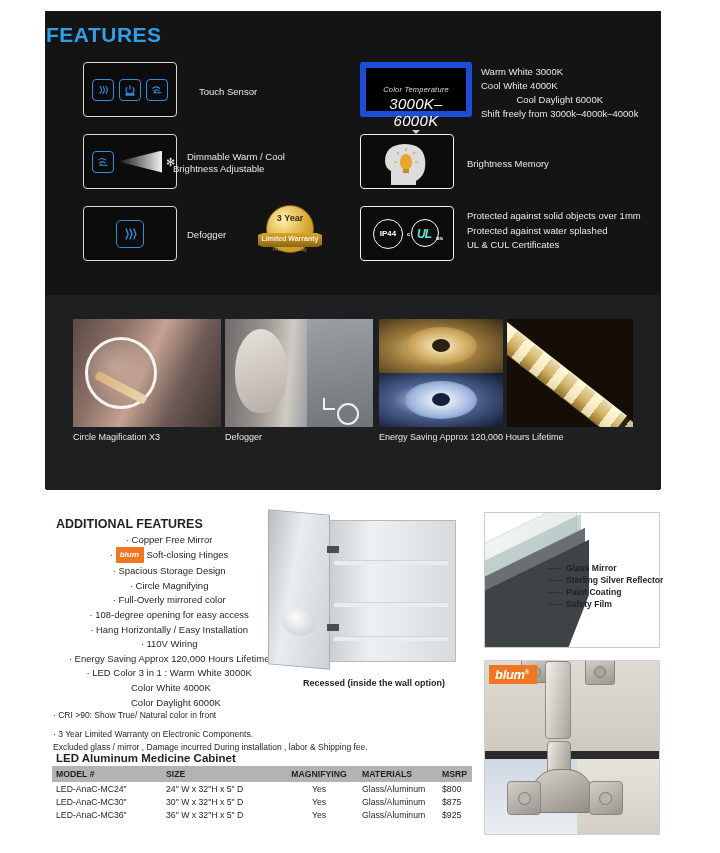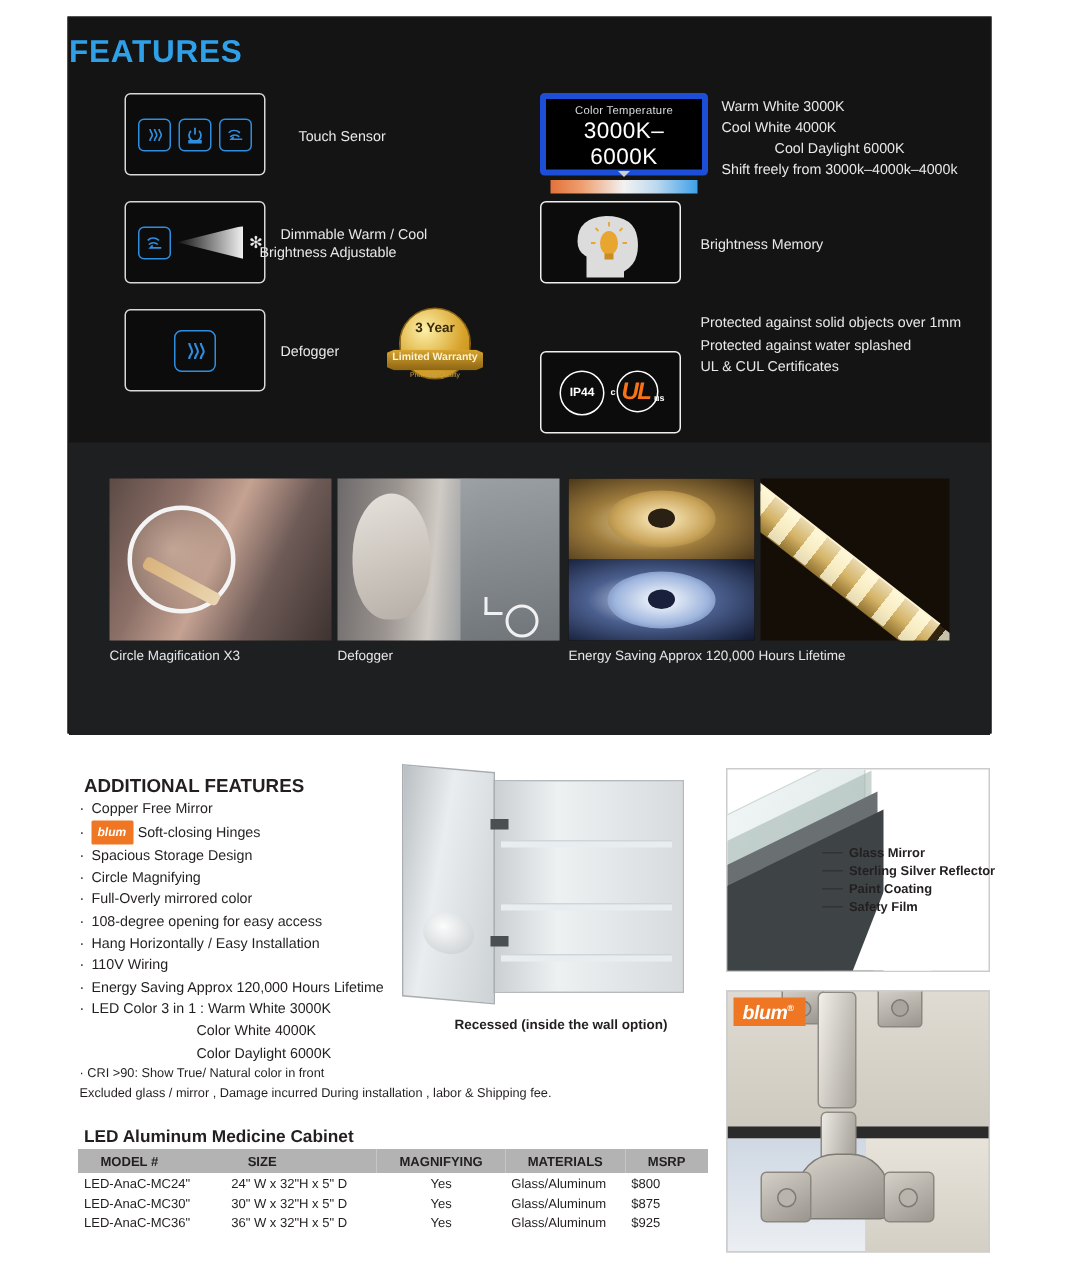--- a/index.html
+++ b/index.html
@@ -46,22 +46,23 @@
     width: 22px; height: 22px;
     border: 1.5px solid #2f8ee0; border-radius: 4px;
     display: inline-flex; align-items: center; justify-content: center;
     color: #2f8ee0;
   }
   .glyph svg { display:block; }
 
   
   .ct-box {
     position:absolute; left:360px; top:62px; width:112px; height:55px;
-    border:4px solid #1d4ed8; border-radius:3px; background:#000;
-    padding:3px;
+    border:6px solid #1d4ed8; border-radius:3px; background:#000;
+    padding:17px;
+    font-style:italic;
   }
   .ct-label { color:#dcdcdc; font-size:7.5px; text-align:center; letter-spacing:.2px; }
   .ct-value { color:#ffffff; font-size:15px; text-align:center; letter-spacing:.3px; margin-top:1px;}
   .ct-caret { width:0;height:0;border-left:4px solid transparent;border-right:4px solid transparent;
               border-top:4px solid #cfcfcf; margin:1px auto 2px auto;}
   .ct-grad { height:9px; width:100%;
              background:linear-gradient(to right,#e2723a 0%,#efa071 22%,#f2f2f2 50%,#bcd9f0 72%,#3ea0e8 100%); }
 
   
   .strip-img { position:absolute; overflow:hidden; background:#222; }
@@ -72,40 +73,41 @@
 
   
   .af-title {
     position:absolute; left:56px; top:517px;
     font-size:12.5px; font-weight:bold; color:#231f20;
   }
   .af-list { position:absolute; left:53px; top:533px; width:230px; }
   .af-item {
     font-size:9.5px; color:#231f20; line-height:14.6px;
     white-space:nowrap;
+    text-align:center;
   }
   .af-item .bullet { display:inline-block; width:8px; }
   .af-sub { font-size:9.5px; color:#231f20; line-height:14.6px; padding-left:78px; }
   .af-note { font-size:8.5px; color:#231f20; line-height:13px; }
 
   .blum-chip {
     display:inline-block; background:#ef7622; color:#fff;
     font-size:8px; font-style:italic; font-weight:bold;
     padding:1px 5px 1px 4px; border-radius:1px; position:relative; top:-1px;
   }
 
   
   .tbl-title { position:absolute; left:56px; top:752px; font-size:11.5px; font-weight:bold; color:#231f20; }
   table.spec {
     position:absolute; left:52px; top:766px; width:420px;
     border-collapse:collapse; font-size:8.5px; color:#231f20;
   }
   table.spec th {
     background:#b3b3b3; color:#231f20; font-weight:bold; text-align:left;
-    padding:3px 15px; font-size:8.7px; border:none;
+    padding:3px 4px; font-size:8.7px; border:none;
   }
   table.spec td { padding:1.5px 4px; font-size:8.7px; }
   .c-center { text-align:center !important; }
 
   
   .diag-box { position:absolute; border:1px solid #cccccc; overflow:hidden; background:#fff; }
   .diag-label { position:absolute; font-size:8.6px; color:#231f20; white-space:nowrap; font-weight:600;}
   .lead { position:absolute; height:1px; background:#333; }
 
   .cab-cap { position:absolute; font-size:9px; color:#231f20; font-weight:600; }
@@ -225,31 +227,31 @@
           <line x1="36" y1="17" x2="38" y2="19"></line>
           <line x1="54" y1="17" x2="52" y2="19"></line>
           <line x1="33" y1="27" x2="36" y2="27"></line>
           <line x1="57" y1="27" x2="54" y2="27"></line>
         </g>
       </svg>
     </div>
   </div>
   <div class="ftext" style="left:467px; top:157px;">Brightness Memory</div>
 
-  <div class="fbox" style="left:360px; top:206px; width:94px; height:55px; border-color:#f0f0f0;margin-top:28px;">
+  <div class="fbox" style="left:360px; top:206px; width:94px; height:55px; border-color:#f0f0f0;">
     <div style="display:flex;align-items:center;justify-content:center;gap:4px;height:100%;">
       <span style="display:inline-flex;align-items:center;justify-content:center;
                    width:30px;height:30px;border:1.4px solid #fff;border-radius:50%;
                    color:#fff;font-size:8px;font-weight:bold;">IP44</span>
       <span style="display:inline-flex;align-items:center;justify-content:center;position:relative;
                    width:34px;height:34px;">
         <span style="position:absolute;left:4px;top:2px;width:28px;height:28px;
                      border:1.4px solid #fff;border-radius:50%;"></span>
         <span style="position:absolute;left:0;top:14px;color:#fff;font-size:6px;font-weight:bold;">c</span>
-        <span style="position:relative;color:#f97316;font-size:16px;font-weight:bold;font-style:italic;
+        <span style="position:relative;color:#5eead4;font-size:12px;font-weight:bold;font-style:italic;
                      letter-spacing:-1px;">UL</span>
         <span style="position:absolute;right:-2px;top:18px;color:#fff;font-size:6px;font-weight:bold;">us</span>
       </span>
     </div>
   </div>
   <div style="position:absolute;left:467px;top:209px;">
     <div class="ftext" style="position:relative;line-height:14.5px;">Protected against solid objects over 1mm</div>
     <div class="ftext" style="position:relative;line-height:14.5px;">Protected against water splashed</div>
     <div class="ftext" style="position:relative;line-height:14.5px;">UL &amp; CUL Certificates</div>
   </div>
@@ -336,20 +338,21 @@
     </div>
     <div class="af-item">
       <span class="bullet">·</span><span>LED Color  3 in 1 : Warm White 3000K</span>
     </div>
     <div class="af-sub">Color  White 4000K</div>
     <div class="af-sub">Color  Daylight 6000K</div>
   </div>
 
   <div style="position:absolute;left:53px;top:709px;width:420px;">
     <div class="af-note">·  CRI &gt;90:  Show True/ Natural color in  front</div>
+    <div class="af-note" style="margin-top:6px;">· 3 Year Limited Warranty on Electronic Components.</div>
     <div class="af-note">   Excluded glass / mirror , Damage incurred During installation , labor &amp; Shipping fee.</div>
   </div>
 
   <div style="position:absolute;left:258px;top:512px;width:205px;height:160px;">
 
     <div style="position:absolute;left:68px;top:8px;width:130px;height:142px;
                 background:linear-gradient(90deg,#c9cdd0,#eef1f2 35%,#d7dbde);border:1px solid #b6babd;"></div>
 
     <div style="position:absolute;left:76px;top:48px;width:114px;height:5px;background:#e8eef0;border-top:1px solid #cfd6d9;"></div>
     <div style="position:absolute;left:76px;top:90px;width:114px;height:5px;background:#e8eef0;border-top:1px solid #cfd6d9;"></div>

